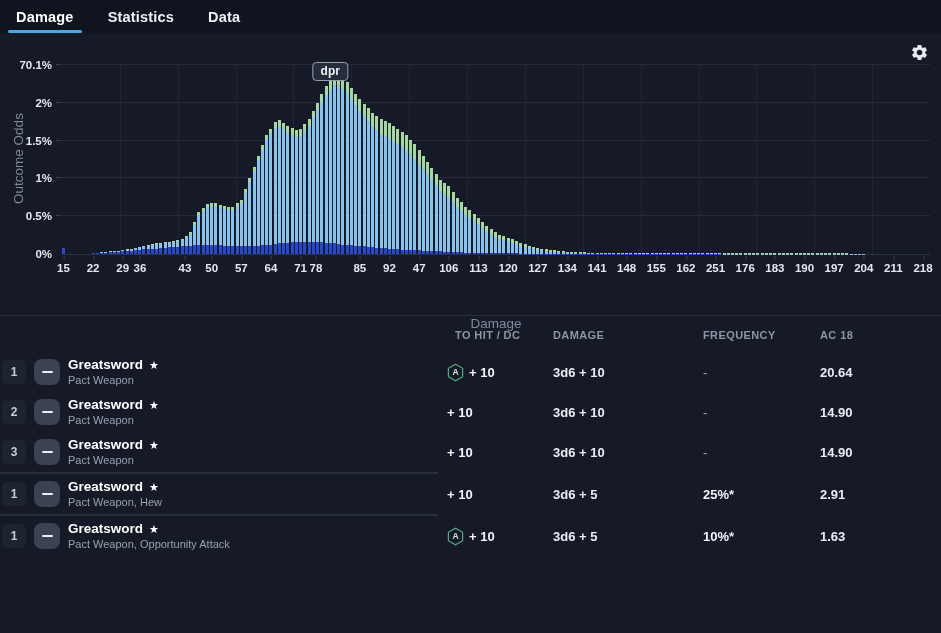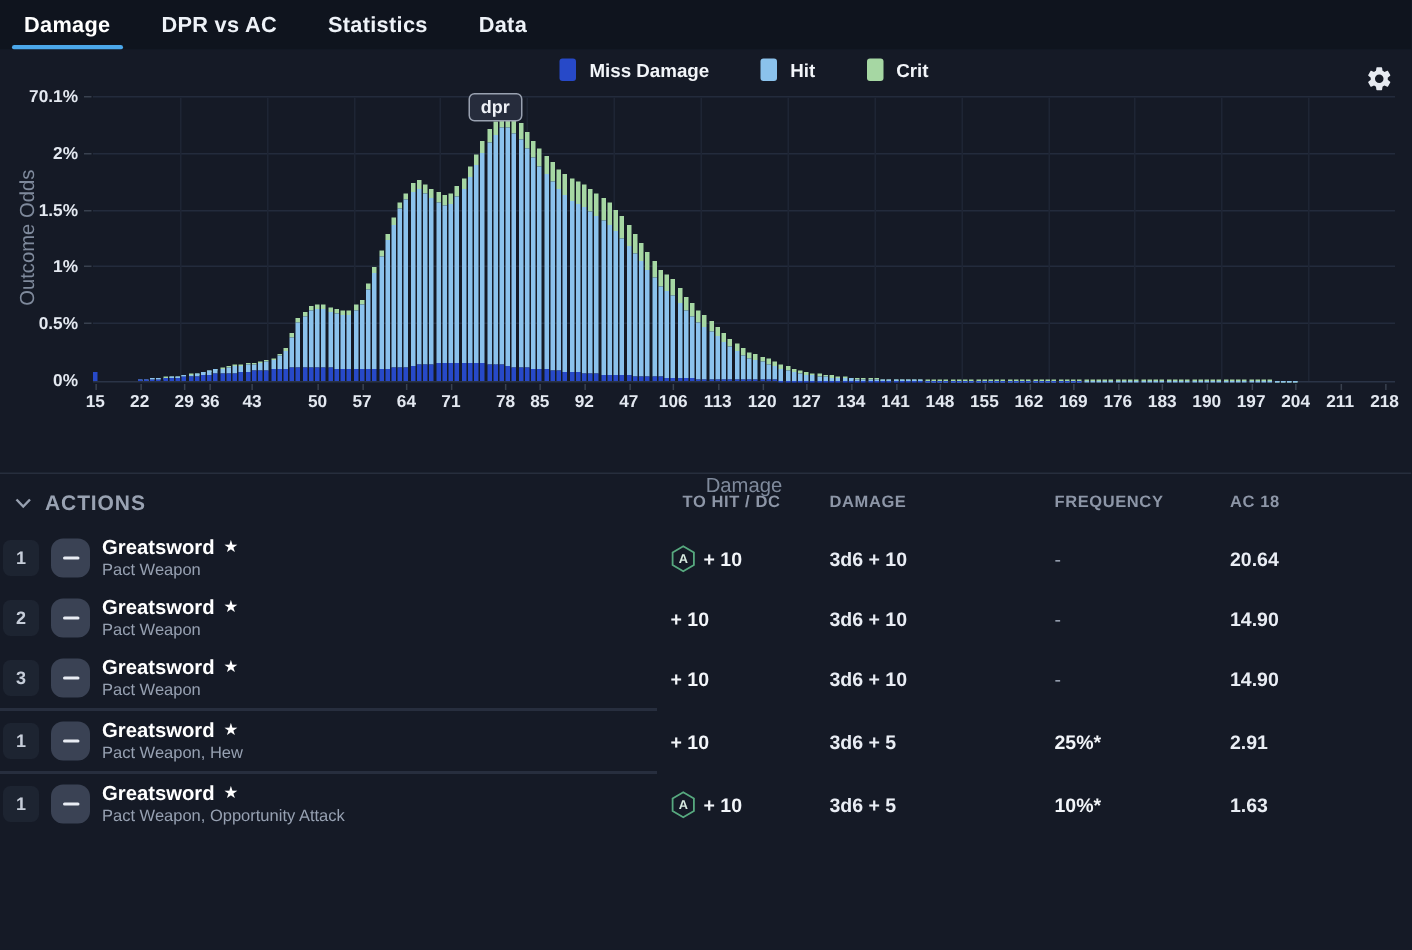--- a/index.html
+++ b/index.html
@@ -80,45 +80,28 @@
   .sec-divider{width:438px;height:2px;background:#272e3e;}
 </style>
 </head>
 <body>
 
 <nav class="tabbar" id="tabbar">
     <div class="tab active">
       <span>Damage</span>
     </div>
     <div class="tab">
-      <span>DPR vs AC</span>
-    </div>
-    <div class="tab">
       <span>Statistics</span>
     </div>
     <div class="tab">
       <span>Data</span>
     </div>
   </nav>
 
 <section class="chart-section">
-  <div class="legend" id="legend">
-      <div class="legend-item">
-        <span class="swatch" style="background: rgb(39, 73, 200);"></span>
-        <span class="legend-label">Miss Damage</span>
-      </div>
-      <div class="legend-item">
-        <span class="swatch" style="background: rgb(139, 194, 236);"></span>
-        <span class="legend-label">Hit</span>
-      </div>
-      <div class="legend-item">
-        <span class="swatch" style="background: rgb(166, 215, 163);"></span>
-        <span class="legend-label">Crit</span>
-      </div>
-    </div>
 
   <button class="settings-btn">
     <svg width="19" height="19" viewBox="0 0 24 24">
       <path fill="#e6eaf1" d="M19.14 12.94c.04-.3.06-.61.06-.94 0-.32-.02-.64-.07-.94l2.03-1.58c.18-.14.23-.41.12-.61l-1.92-3.32c-.12-.22-.37-.29-.59-.22l-2.39.96c-.5-.38-1.03-.7-1.62-.94l-.36-2.54c-.04-.24-.24-.41-.48-.41h-3.84c-.24 0-.43.17-.47.41l-.36 2.54c-.59.24-1.13.57-1.62.94l-2.39-.96c-.22-.08-.47 0-.59.22L2.74 8.87c-.12.21-.08.47.12.61l2.03 1.58c-.05.3-.09.63-.09.94s.02.64.07.94l-2.03 1.58c-.18.14-.23.41-.12.61l1.92 3.32c.12.22.37.29.59.22l2.39-.96c.5.38 1.03.7 1.62.94l.36 2.54c.05.24.24.41.48.41h3.84c.24 0 .44-.17.47-.41l.36-2.54c.59-.24 1.13-.56 1.62-.94l2.39.96c.22.08.47 0 .59-.22l1.92-3.32c.12-.22.07-.47-.12-.61l-2.01-1.58zM12 15.6c-1.98 0-3.6-1.62-3.6-3.6s1.62-3.6 3.6-3.6 3.6 1.62 3.6 3.6-1.62 3.6-3.6 3.6z"></path>
     </svg>
   </button>
 
   <div class="plot" id="plot">
     <div class="dpr-line" id="dprline" style="left: 268.251px;"></div>
     <div class="dpr-tip" id="dprtip" style="left: 268.251px;">
@@ -146,39 +129,39 @@
       <div class="vgrid" style="left: 60%;"></div>
       <div class="vgrid" style="left: 66.6667%;"></div>
       <div class="vgrid" style="left: 73.3333%;"></div>
       <div class="vgrid" style="left: 80%;"></div>
       <div class="vgrid" style="left: 86.6667%;"></div>
       <div class="vgrid" style="left: 93.3333%;"></div>
       <div class="xtick" style="left: 1.5px;">15</div>
       <div class="xtick" style="left: 31.139px;">22</div>
       <div class="xtick" style="left: 60.778px;">29</div>
       <div class="xtick" style="left: 78px;">36</div>
-      <div class="xtick" style="left: 106px;">43</div>
+      <div class="xtick" style="left: 123px;">43</div>
       <div class="xtick" style="left: 149.695px;">50</div>
       <div class="xtick" style="left: 179.334px;">57</div>
       <div class="xtick" style="left: 208.973px;">64</div>
       <div class="xtick" style="left: 238.612px;">71</div>
-      <div class="xtick" style="left: 275px;">78</div>
+      <div class="xtick" style="left: 254px;">78</div>
       <div class="xtick" style="left: 297.89px;">85</div>
       <div class="xtick" style="left: 327.529px;">92</div>
       <div class="xtick" style="left: 357.168px;">47</div>
       <div class="xtick" style="left: 386.807px;">106</div>
       <div class="xtick" style="left: 416.446px;">113</div>
       <div class="xtick" style="left: 446.085px;">120</div>
       <div class="xtick" style="left: 475.724px;">127</div>
       <div class="xtick" style="left: 505.363px;">134</div>
       <div class="xtick" style="left: 535.002px;">141</div>
       <div class="xtick" style="left: 564.641px;">148</div>
       <div class="xtick" style="left: 594.28px;">155</div>
       <div class="xtick" style="left: 623.92px;">162</div>
-      <div class="xtick" style="left: 653.559px;">169</div>
+      <div class="xtick" style="left: 653.559px;">251</div>
       <div class="xtick" style="left: 683.198px;">176</div>
       <div class="xtick" style="left: 712.837px;">183</div>
       <div class="xtick" style="left: 742.476px;">190</div>
       <div class="xtick" style="left: 772.115px;">197</div>
       <div class="xtick" style="left: 801.754px;">204</div>
       <div class="xtick" style="left: 831.393px;">211</div>
       <div class="xtick" style="left: 861.032px;">218</div>
       <div class="bar" style="left: 0px;">
         <div class="seg" style="height: 0px; background: rgb(166, 215, 163);"></div>
         <div class="seg" style="height: 0px; background: rgb(139, 194, 236);"></div>
@@ -1100,28 +1083,20 @@
         <div class="seg" style="height: 0px; background: rgb(39, 73, 200);"></div>
       </div>
     </div>
 
   <div class="axis-title-x">Damage</div>
   <div class="axis-title-y">Outcome Odds</div>
 </section>
 
 <section class="table" id="table">
     <div class="grid-row sec-header">
-      <div class="sec-title-cell">
-        <span class="chev-box">
-          <svg width="11" height="7" viewBox="0 0 11 7">
-            <polyline points="1,1 5.5,5.7 10,1" fill="none" stroke="#97a0b0" stroke-width="1.6"></polyline>
-          </svg>
-        </span>
-        <span class="sec-title">ACTIONS</span>
-      </div>
       <div class="col-header ch-tohit">TO HIT / DC</div>
       <div class="col-header ch-dmg">DAMAGE</div>
       <div class="col-header ch-freq">FREQUENCY</div>
       <div class="col-header ch-ac">AC 18</div>
     </div>
     <div class="grid-row row">
       <div class="num-cell">
         <span class="num-chip">1</span>
       </div>
       <div class="minus-cell">

